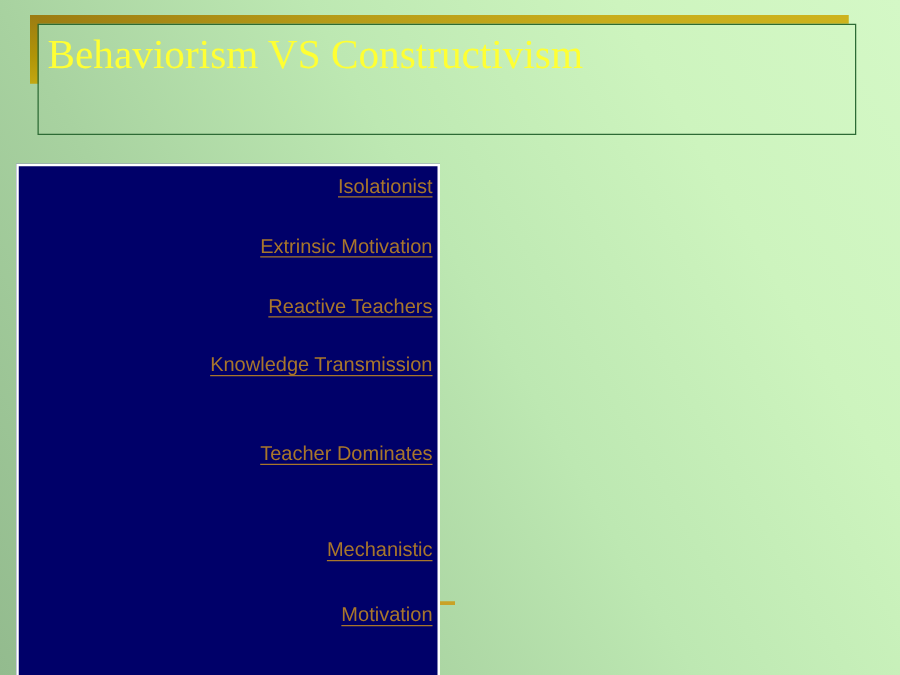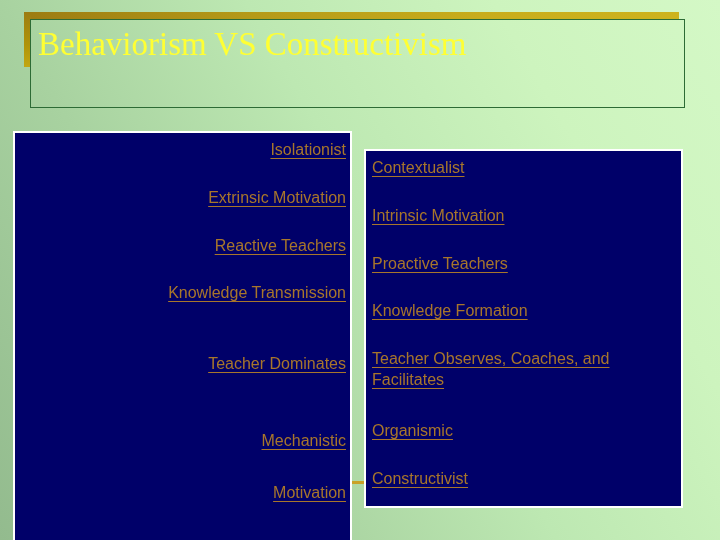--- a/index.html
+++ b/index.html
@@ -148,28 +148,16 @@
         <div class="term" style="top: 6px;">Isolationist</div>
         <div class="term" style="top: 54px; margin-left: 35px;">Extrinsic Motivation</div>
         <div class="term" style="top: 102px;">Reactive Teachers</div>
         <div class="term" style="top: 149px;">Knowledge Transmission</div>
         <div class="term" style="top: 220px;">Teacher Dominates</div>
         <div class="term" style="top: 297px;">Mechanistic</div>
         <div class="term" style="top: 349px;">Motivation</div>
       </div>
   </div>
 
-  <div id="panel-right" class="panel">
-    <div class="panel-inner" id="right-items">
-        <div class="term" style="top: 6px;">Contextualist</div>
-        <div class="term" style="top: 54px;">Intrinsic Motivation</div>
-        <div class="term" style="top: 102px;">Proactive Teachers</div>
-        <div class="term" style="top: 149px;">Knowledge Formation</div>
-        <div class="term" style="top: 197px;">Teacher Observes, Coaches, and
-Facilitates</div>
-        <div class="term" style="top: 269px;">Organismic</div>
-        <div class="term" style="top: 317px;">Constructivist</div>
-      </div>
-  </div>
 
   <div id="gutter-dash"></div>
 
 </div>
 
 </body></html>

